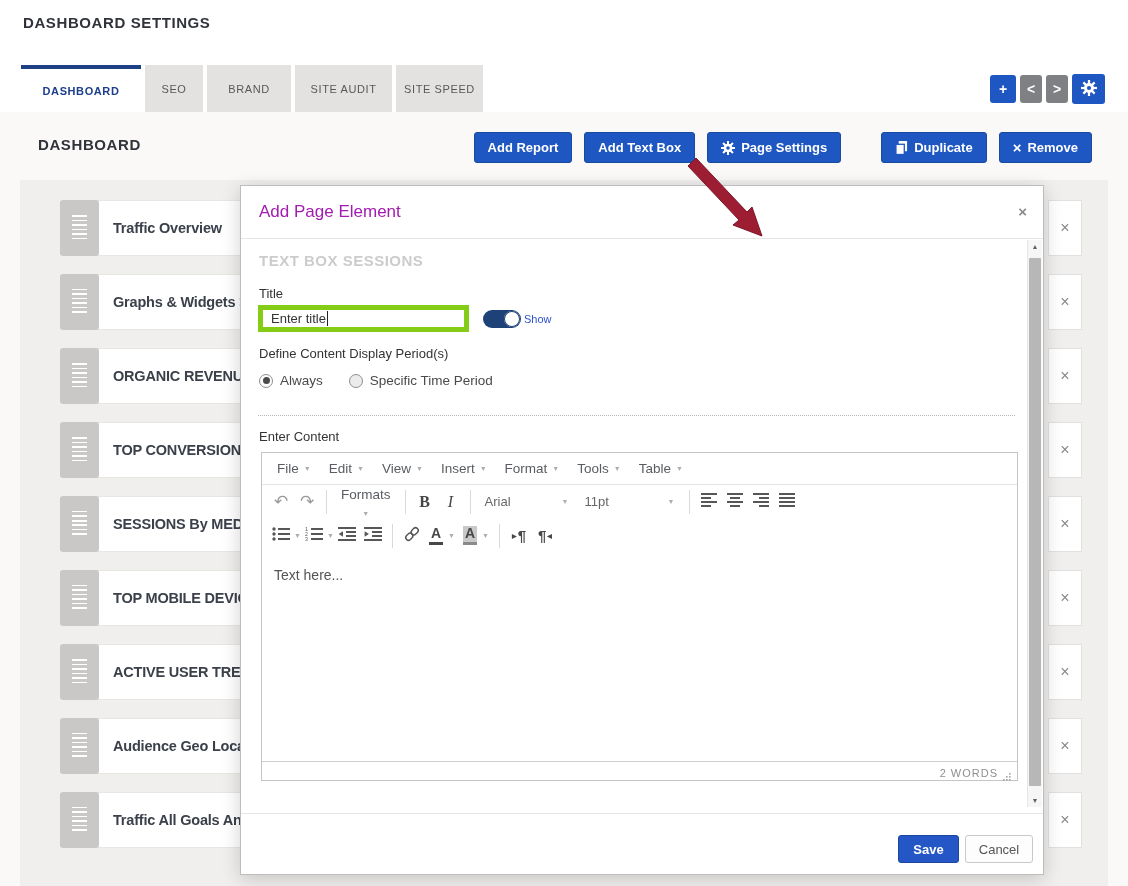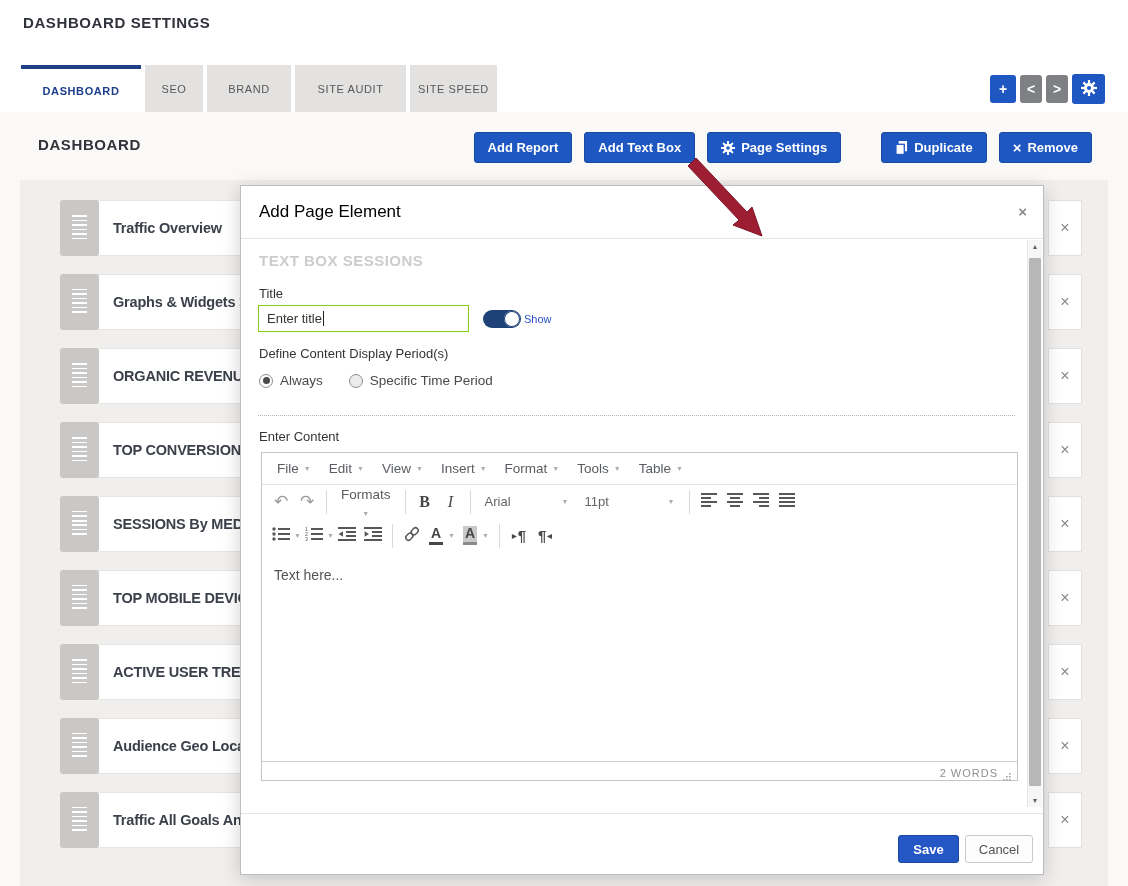--- a/index.html
+++ b/index.html
@@ -10,21 +10,21 @@
   
   .pagetitle{position:absolute;left:23px;top:14px;font-size:15px;font-weight:bold;
              color:#30333b;letter-spacing:.6px;}
 
   
   .tabbar{position:absolute;left:21px;top:65px;height:47px;display:flex;gap:4px;z-index:5;}
   .tab{height:47px;display:flex;align-items:center;justify-content:center;
        font-size:11px;letter-spacing:.6px;color:#57585a;background:#e3e2e0;cursor:pointer;
        box-sizing:border-box;}
   .tab.active{background:#fff;border-top:4px solid #1d4184;color:#1c3e8c;font-weight:bold;}
-  .tw0{width:120px}.tw1{width:58px}.tw2{width:84px}.tw3{width:111px}.tw4{width:87px}
+  .tw0{width:120px}.tw1{width:58px}.tw2{width:84px}.tw3{width:97px}.tw4{width:87px}
 
   
   .pager{position:absolute;top:74px;right:23px;display:flex;gap:4px;align-items:center;z-index:5;}
   .pbtn{border:none;border-radius:3px;height:28px;color:#fff;font-weight:bold;font-size:14px;
         display:flex;align-items:center;justify-content:center;cursor:pointer;padding:0;}
   .pbtn.blue{background:#1e57c2;width:26px;}
   .pbtn.gray{background:#7e8083;width:22px;}
   .pbtn.gearbtn{width:33px;height:30px;}
 
   
@@ -50,26 +50,26 @@
   .xcard{position:absolute;left:1028px;top:0;width:34px;height:56px;background:#fff;
          border:1px solid #e3e1df;box-sizing:border-box;color:#8a8a8a;font-size:16px;
          display:flex;align-items:center;justify-content:center;cursor:pointer;z-index:2;padding:0;font-family:inherit;}
 
   
   .modal{position:absolute;left:240px;top:185px;width:804px;height:690px;background:#fff;
          border:1px solid #bdbdbd;box-sizing:border-box;z-index:40;
          box-shadow:0 4px 18px rgba(0,0,0,.18);}
   .mhead{position:absolute;left:0;top:0;right:0;height:52px;border-bottom:1px solid #e5e5e5;
          display:flex;align-items:center;}
-  .mhead .mtitle{margin-left:18px;font-size:17px;color:#000000;}
+  .mhead .mtitle{margin-left:18px;font-size:17px;color:#a21caf;}
   .mclose{position:absolute;right:14px;top:16px;background:none;border:none;color:#8a8a8a;
           font-size:15px;font-weight:bold;cursor:pointer;line-height:1;padding:2px;font-family:inherit;}
   .msettings{position:absolute;left:18px;top:66px;font-size:15px;font-weight:bold;color:#ccc;letter-spacing:.5px;}
   .mlabel{position:absolute;font-size:13px;color:#333;}
-  .tinput{position:absolute;left:17px;top:119px;width:211px;height:27px;border:1px solid #84cc16;
+  .tinput{position:absolute;left:17px;top:119px;width:211px;height:27px;border:5px solid #84cc16;
           box-sizing:border-box;background:#fff;display:flex;align-items:center;cursor:text;}
   .tinput span.v{margin-left:8px;font-size:13px;color:#333;}
   .caret{display:inline-block;width:1px;height:15px;background:#222;margin-left:1px;}
   .togglewrap{position:absolute;left:242px;top:124px;display:flex;align-items:center;gap:3px;}
   .toggle{width:38px;height:18px;background:#1e4178;border-radius:9px;position:relative;cursor:pointer;display:inline-block;}
   .knob{position:absolute;right:1px;top:1px;width:16px;height:16px;background:#fff;border-radius:50%;
         box-shadow:inset 0 0 0 1px #1e4178;}
   .showlbl{font-size:11px;color:#2b52cc;}
   .radiorow{position:absolute;left:18px;top:187px;display:flex;align-items:center;gap:26px;}
   .radio{display:flex;align-items:center;gap:7px;font-size:13.5px;color:#4a4a4a;cursor:pointer;}

